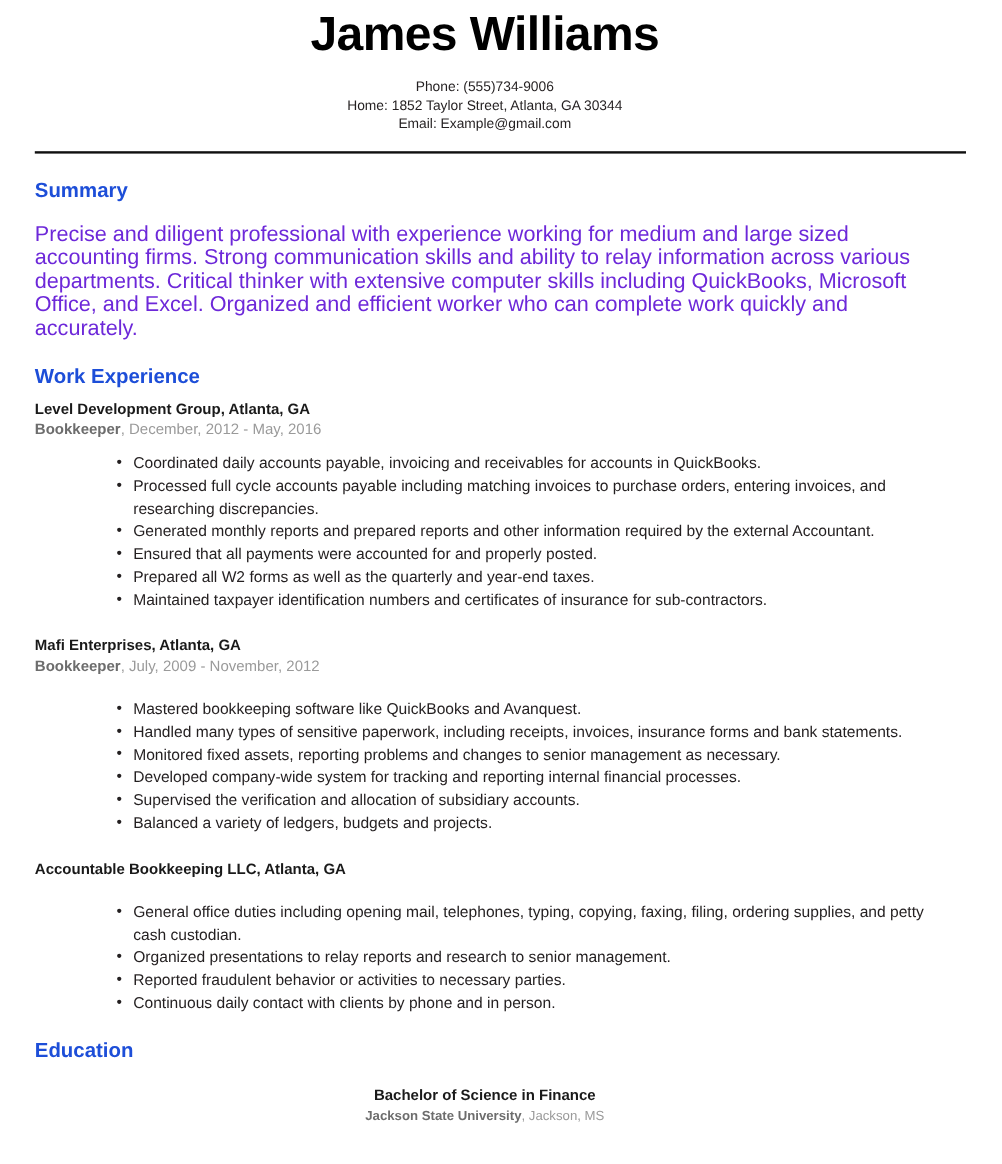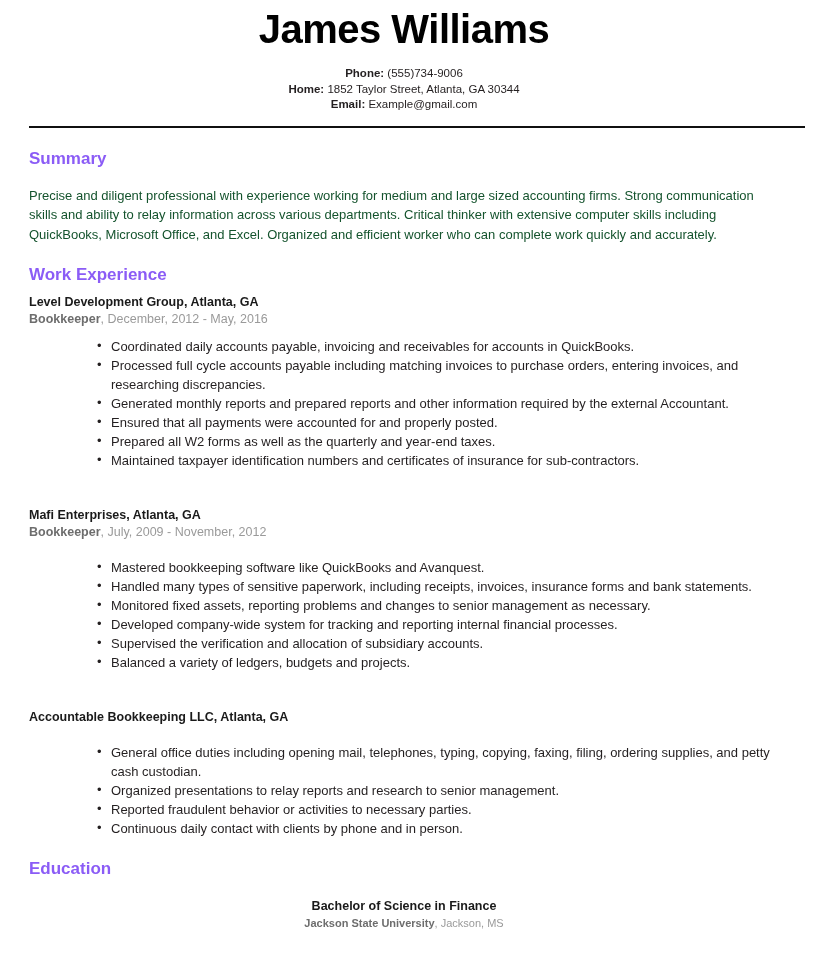--- a/index.html
+++ b/index.html
@@ -30,44 +30,44 @@
     line-height: 50px;
   }
   .contact {
     text-align: center;
     font-size: 11.5px;
     line-height: 15.5px;
     color: #231f20;
     margin-top: 12px;
   }
   .contact .lbl {
-    font-weight: bold;
+    font-weight: normal;
   }
   .rule {
     border: 0;
     border-top: 2px solid #101010;
     margin: 13px 0 0 0;
     width: 776px;
   }
   h2.section {
     font-size: 17px;
     font-weight: bold;
-    color: #8b5cf6;
+    color: #1d4ed8;
     margin: 20px 0 0 0;
     line-height: 22px;
   }
   .summary-text {
-    font-size: 13px;
+    font-size: 18px;
     line-height: 19.5px;
-    color: #14532d;
+    color: #6d28d9;
     margin-top: 16px;
     max-width: 765px;
   }
   .job {
-    margin-top: 37px;
+    margin-top: 21px;
   }
   .job.first {
     margin-top: 8px;
   }
   .job-title {
     font-size: 12.5px;
     font-weight: bold;
     color: #1a1a1a;
     line-height: 17px;
   }

